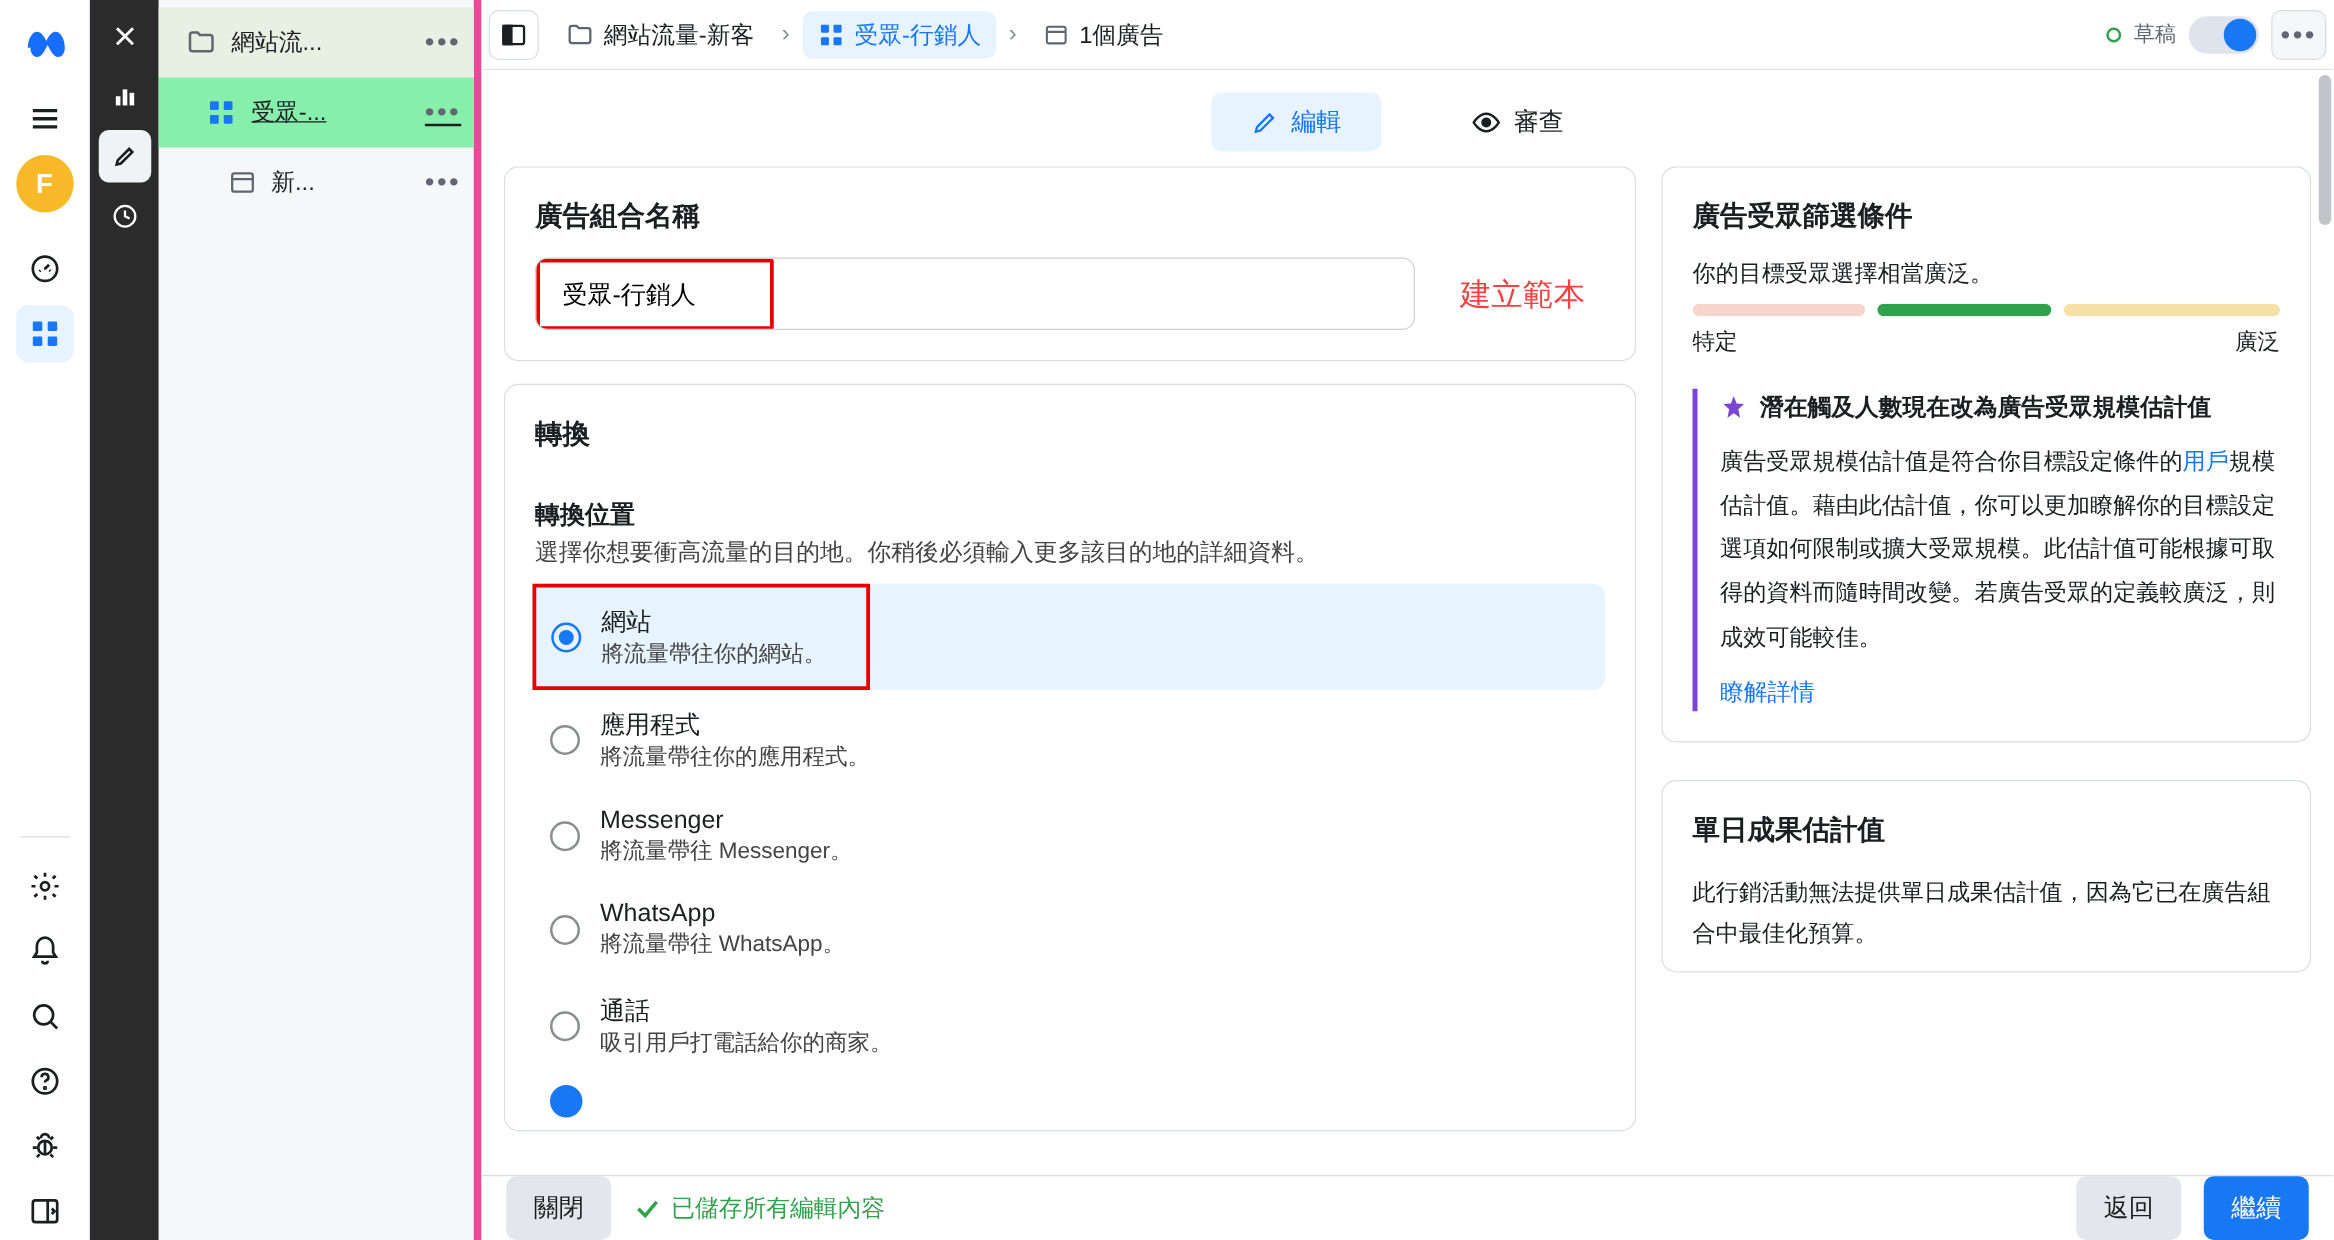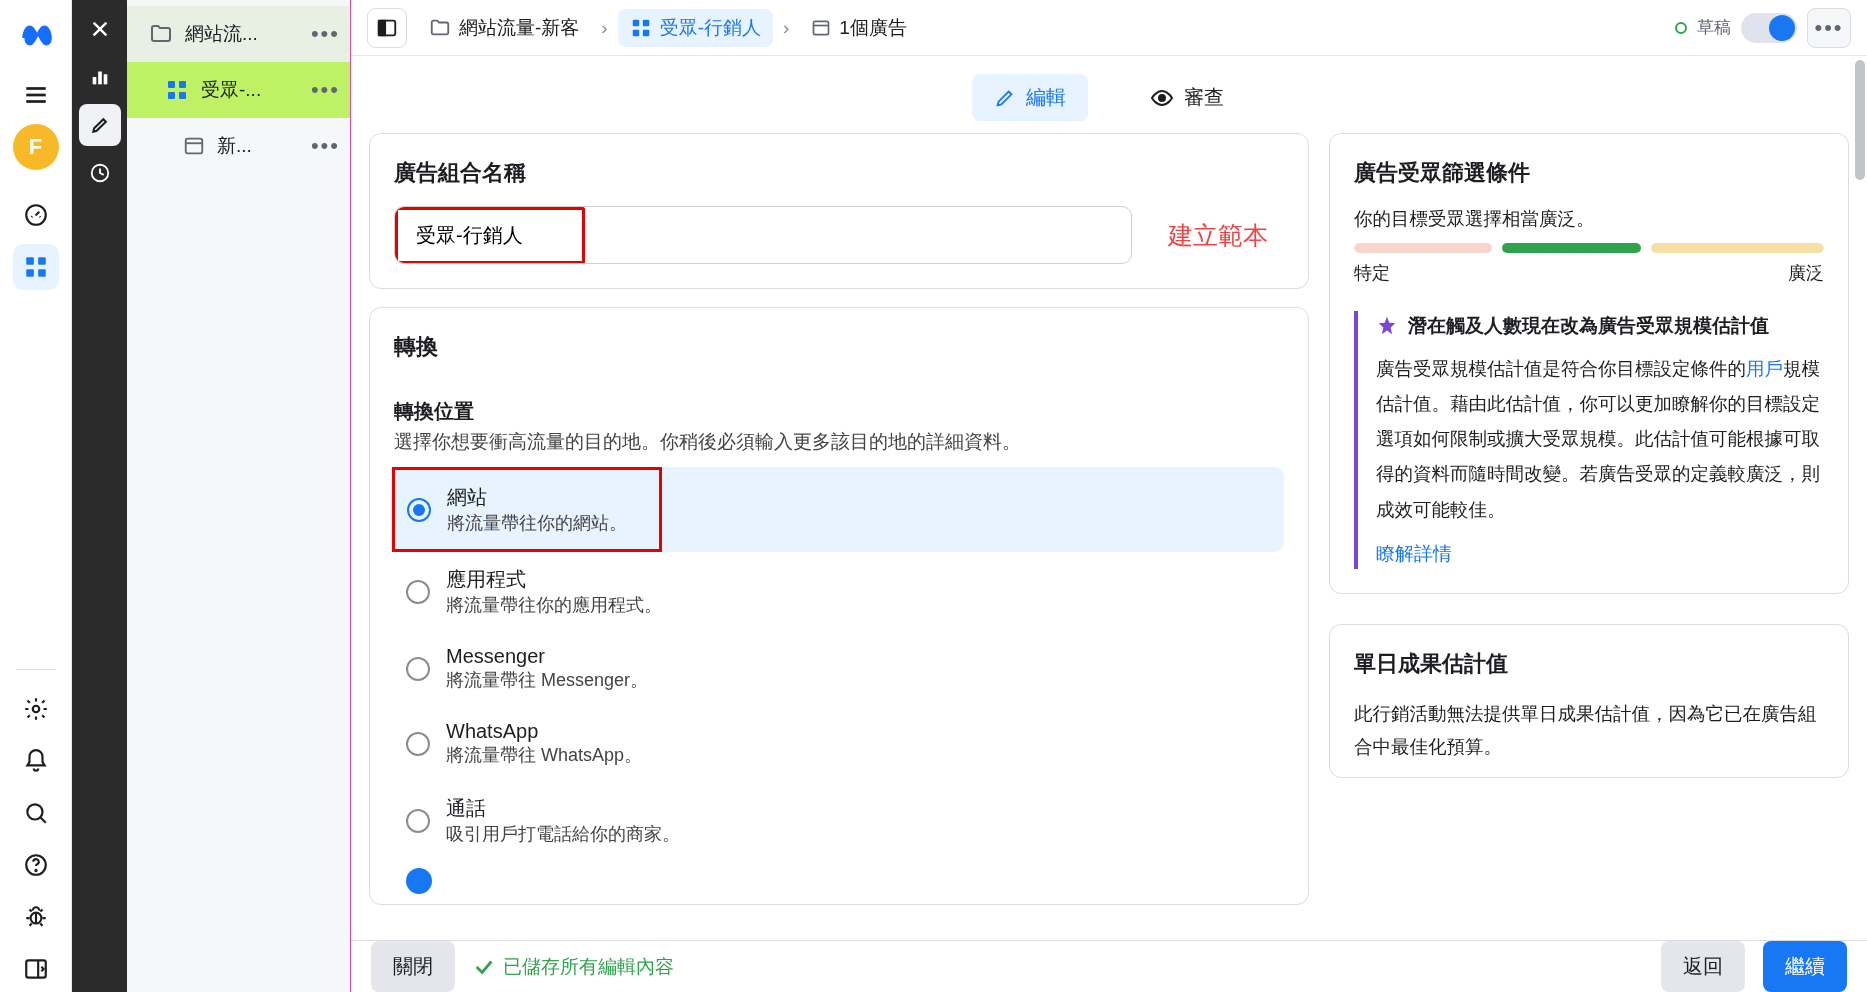--- a/index.html
+++ b/index.html
@@ -14,49 +14,49 @@
 .rail .icon-btn.active { background: #e7f3ff; color: #1877f2; }
 .rail-divider { height: 1px; width: 40px; background: #dadde1; margin: 10px 0; }
 .rail .spacer { flex: 1; }
 
 
 .tool-rail { width: 55px; background: #2b2b2b; display: flex; flex-direction: column; align-items: center; padding-top: 8px; gap: 6px; }
 .tool-rail .tb { width: 42px; height: 42px; border-radius: 8px; display: flex; align-items: center; justify-content: center; color: #fff; }
 .tool-rail .tb.light { background: #f0f2f5; color: #1c1e21; }
 
 
-.tree { width: 224px; background: #f6f7f8; border-right: 1px solid #ec4899; padding-top: 6px; }
+.tree { width: 258px; background: #f6f7f8; border-right: 6px solid #ec4899; padding-top: 6px; }
 .tree-row { display: flex; align-items: center; height: 56px; padding: 0 10px 0 18px; gap: 12px; cursor: pointer; }
 .tree-row.indent-1 { padding-left: 22px; background: #e7f0e3; }
 .tree-row.indent-2 { padding-left: 38px; background: #e9eef6; }
 .tree-row.indent-3 { padding-left: 56px; }
-.tree-row.selected { background: #bef264; }
+.tree-row.selected { background: #86efac; text-decoration: underline; }
 .tree-row .label { flex: 1; white-space: nowrap; overflow: hidden; text-overflow: ellipsis; font-size: 19px; color: #1c1e21; }
 .tree-row .dots { color: #606770; font-size: 22px; letter-spacing: 2px; }
 .folder-icon, .adset-icon, .ad-icon { display: inline-flex; }
 svg { display: block; }
 
 
 .main { flex: 1; display: flex; flex-direction: column; overflow: hidden; }
-.topbar { display: flex; align-items: center; height: 56px; padding: 0 16px; gap: 10px; border-bottom: 1px solid #e4e6eb; }
+.topbar { display: flex; align-items: center; height: 56px; padding: 0 6px; gap: 10px; border-bottom: 1px solid #e4e6eb; }
 .square-btn { width: 40px; height: 40px; border: 1px solid #dadde1; border-radius: 8px; display: flex; align-items: center; justify-content: center; background: #fff; }
 .breadcrumb { display: flex; align-items: center; gap: 10px; font-size: 19px; }
 .crumb { display: flex; align-items: center; gap: 8px; padding: 6px 12px; border-radius: 8px; color: #1c1e21; }
 .crumb.active { background: #e7f3ff; color: #1877f2; }
 .crumb.active span { color: #1877f2; }
 .crumb-sep { color: #8a8d91; }
 .topbar .spacer { flex: 1; }
 .status-dot { width: 12px; height: 12px; border: 2px solid #31a24c; border-radius: 50%; }
 .status-txt { color: #606770; font-size: 17px; }
 .toggle { width: 56px; height: 30px; background: #dfe3ee; border-radius: 30px; position: relative; }
 .toggle .knob { width: 26px; height: 26px; background: #1877f2; border-radius: 50%; position: absolute; top: 2px; right: 2px; }
 .more-btn { width: 44px; height: 40px; border: 1px solid #dadde1; border-radius: 8px; display: flex; align-items: center; justify-content: center; background: #f5f6f7; color: #606770; font-size: 22px; letter-spacing: 2px; }
 
 .tabs { display: flex; justify-content: center; gap: 40px; padding: 18px 0 12px; }
-.tab { display: flex; align-items: center; gap: 10px; padding: 10px 22px; border-radius: 8px; font-size: 20px; color: #1c1e21; }
+.tab { display: flex; align-items: center; gap: 10px; padding: 10px 32px; border-radius: 8px; font-size: 20px; color: #1c1e21; }
 .tab.active { background: #e7f3ff; color: #1877f2; }
 
 .content { flex: 1; display: flex; gap: 20px; padding: 0 18px; overflow: hidden; }
 .left-col { flex: 1; display: flex; flex-direction: column; gap: 18px; overflow: auto; }
 .right-col { width: 520px; display: flex; flex-direction: column; gap: 30px; overflow: auto; }
 
 .card { border: 1px solid #dadde1; border-radius: 12px; padding: 24px; background: #fff; }
 .card-title { font-size: 22px; font-weight: 700; margin-bottom: 18px; }
 .name-row { display: flex; align-items: center; gap: 20px; }
 .name-input-wrap { border: 3px solid #e60000; border-radius: 2px; padding: 2px; }

